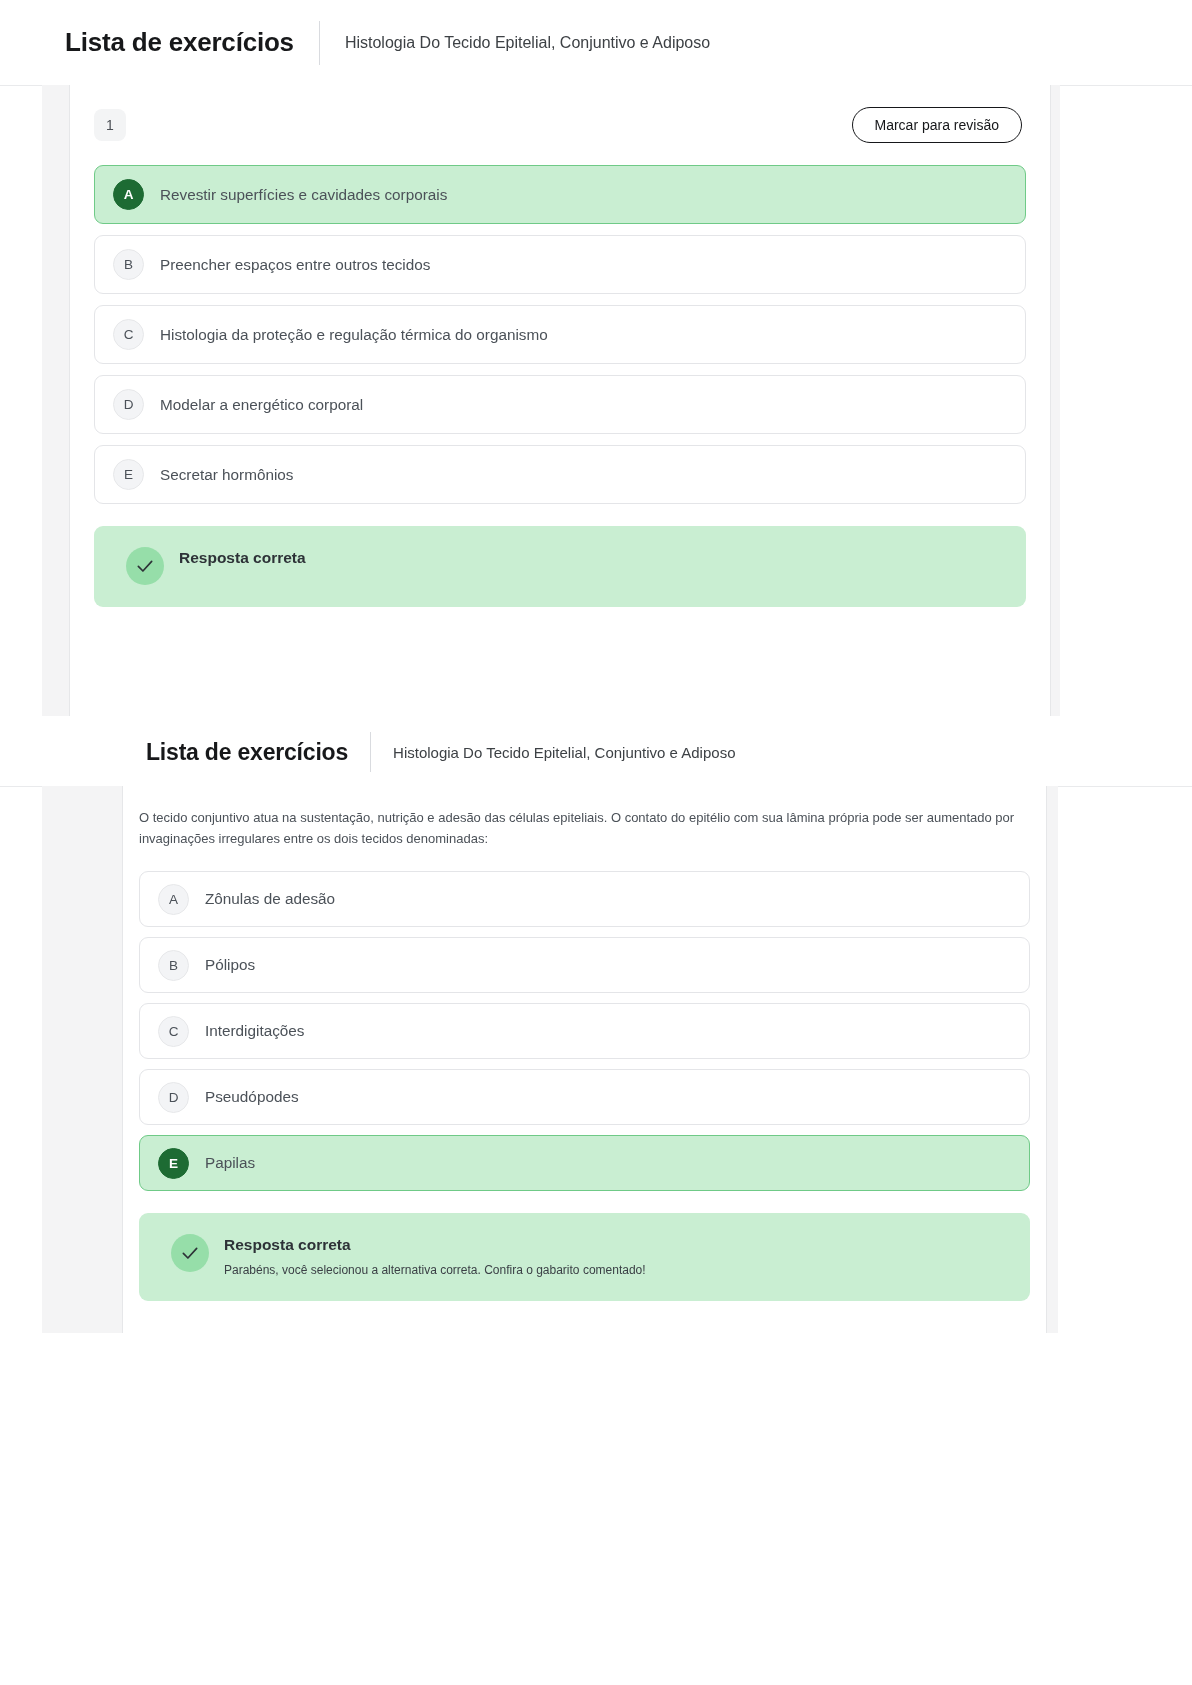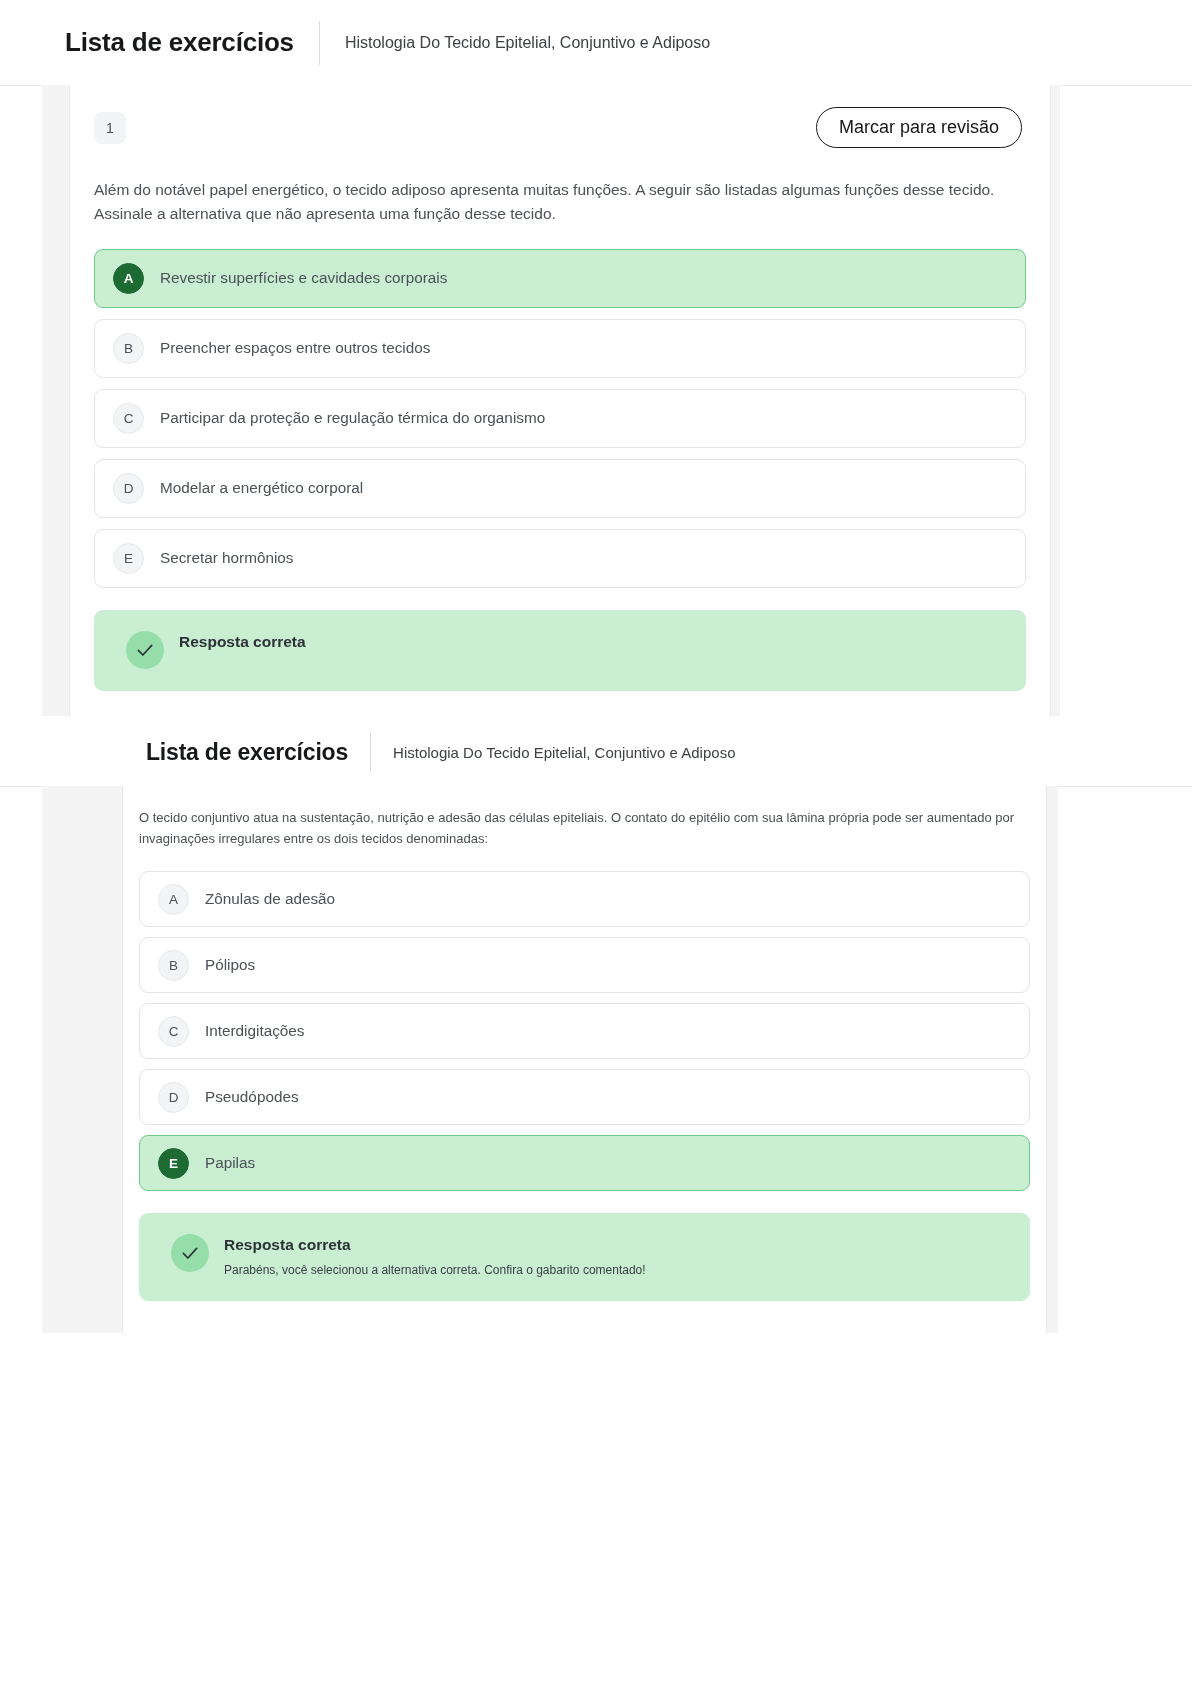--- a/index.html
+++ b/index.html
@@ -126,21 +126,21 @@
     display: flex;
     align-items: center;
     justify-content: center;
     padding: 0 8px;
   }
   .btn-review {
     border: 1.6px solid #16171a;
     background: #ffffff;
     border-radius: 999px;
     padding: 9px 22px;
-    font-size: 18px;
+    font-size: 14px;
     color: #16171a;
     font-family: "Liberation Sans", sans-serif;
     cursor: pointer;
     white-space: nowrap;
   }
 
   
   .statement {
     padding: 30px 30px 0 24px;
     font-size: 15.5px;
@@ -263,34 +263,33 @@
       <div class="gutter-left"></div>
       <div class="gutter-right"></div>
 
       <div class="content">
 
         <div class="q-head">
           <div class="q-number">1</div>
           <button class="btn-review">Marcar para revisão</button>
         </div>
 
-        <div class="statement">Além do notável papel energético, o tecido adiposo apresenta muitas funções. A seguir são listadas algumas funções desse tecido. Assinale a alternativa que não apresenta uma função desse tecido.</div>
 
         <div class="options">
           <div class="option selected">
             <span class="opt-letter">A</span>
             <span class="opt-text">Revestir superfícies e cavidades corporais</span>
           </div>
           <div class="option">
             <span class="opt-letter">B</span>
             <span class="opt-text">Preencher espaços entre outros tecidos</span>
           </div>
           <div class="option">
             <span class="opt-letter">C</span>
-            <span class="opt-text">Participar da proteção e regulação térmica do organismo</span>
+            <span class="opt-text">Histologia da proteção e regulação térmica do organismo</span>
           </div>
           <div class="option">
             <span class="opt-letter">D</span>
             <span class="opt-text">Modelar a energético corporal</span>
           </div>
           <div class="option">
             <span class="opt-letter">E</span>
             <span class="opt-text">Secretar hormônios</span>
           </div>
         </div>

